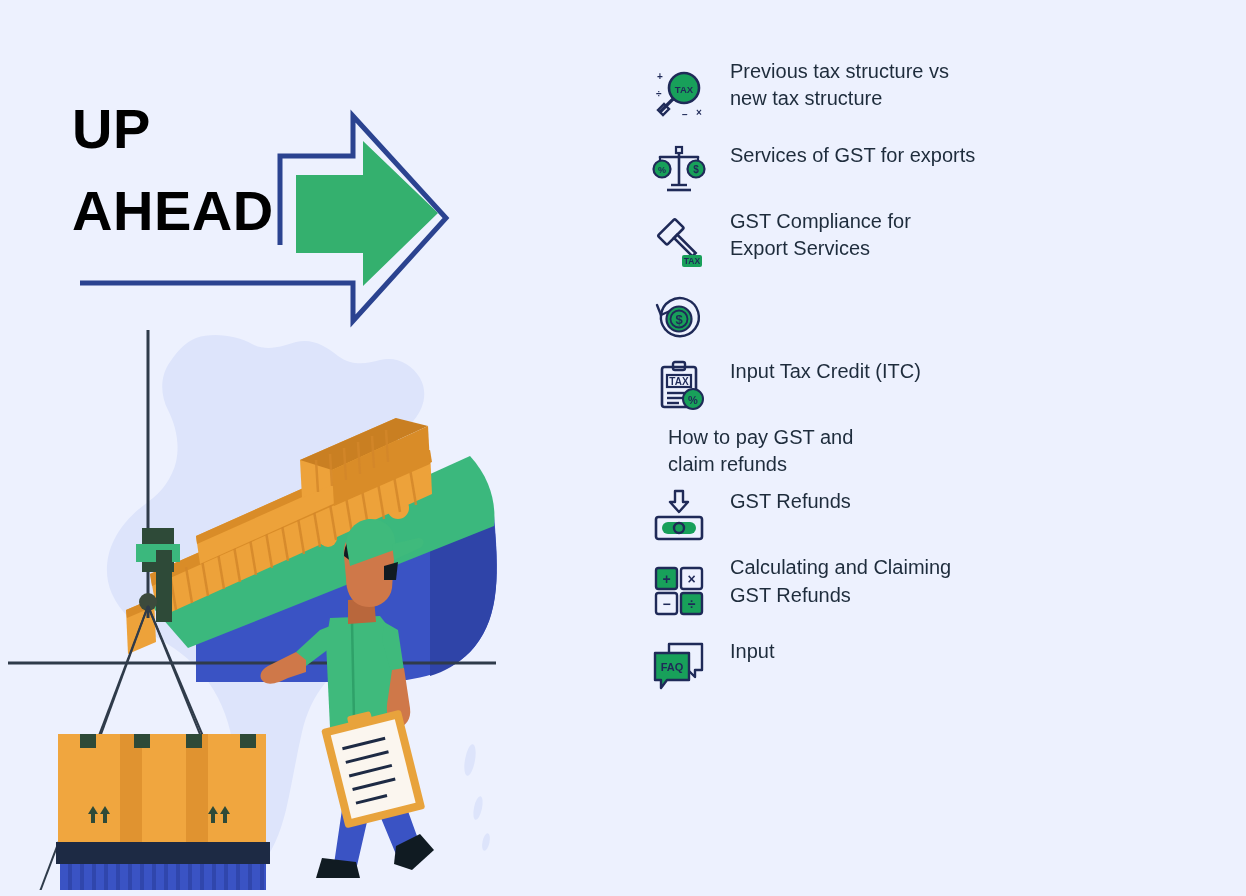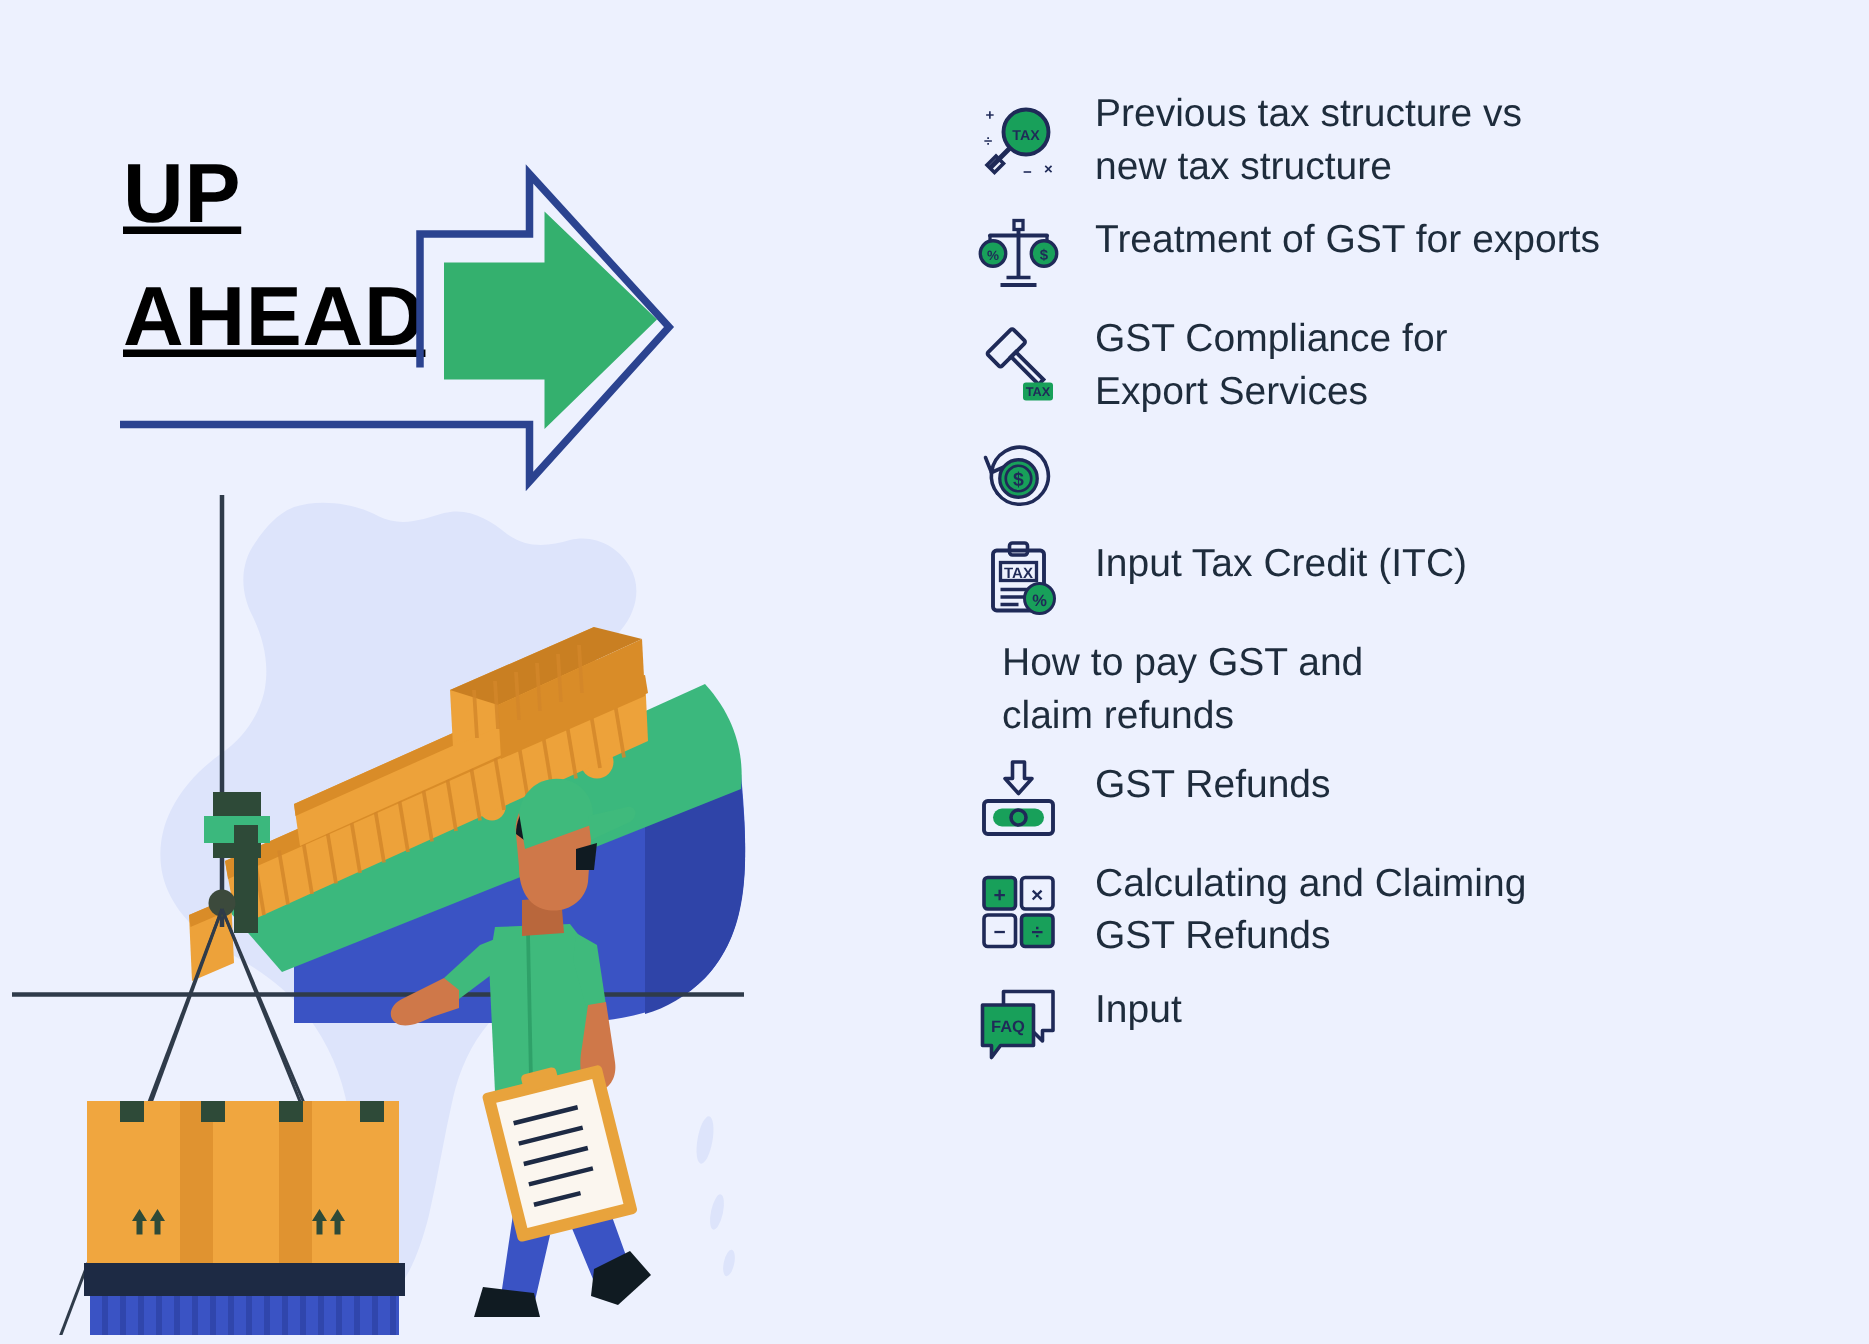--- a/index.html
+++ b/index.html
@@ -25,24 +25,23 @@
   
   .left-panel {
     position: absolute;
     left: 0;
     top: 0;
     width: 620px;
     height: 896px;
   }
   .heading-block {
     position: absolute;
-    left: 82px;
+    left: 72px;
     top: 88px;
     width: 300px;
-    text-decoration: underline;
   }
   .heading-line {
     font-family: "Liberation Sans", sans-serif;
     font-weight: bold;
     font-size: 56px;
     line-height: 1.46;
     letter-spacing: 0.5px;
     color: #000000;
     white-space: nowrap;
   }
@@ -71,21 +70,21 @@
     width: 62px;
     height: 58px;
     display: flex;
     align-items: center;
     justify-content: center;
   }
   .list-icon svg { display: block; }
   .list-label {
     flex: 1 1 auto;
     padding-left: 20px;
-    font-size: 26px;
+    font-size: 20px;
     line-height: 1.36;
     color: #1e2c3c;
     font-family: "Liberation Sans", sans-serif;
     padding-top: 2px;
     white-space: pre-line;
   }
   .list-item[data-lines="2"] .list-icon { height: 76px; }
 </style>
 </head>
 <body>
@@ -335,21 +334,21 @@
           <line x1="9" y1="16" x2="9" y2="23" stroke="#1f2a58" stroke-width="2.2"></line>
           <line x1="47" y1="16" x2="47" y2="23" stroke="#1f2a58" stroke-width="2.2"></line>
           <circle cx="11" cy="28" r="8.5" fill="#18a05a" stroke="#1f2a58" stroke-width="2.2"></circle>
           <text x="11" y="32" text-anchor="middle" font-family="Liberation Sans, sans-serif" font-size="9" font-weight="bold" fill="#1f2a58">%</text>
           <circle cx="45" cy="28" r="8.5" fill="#18a05a" stroke="#1f2a58" stroke-width="2.2"></circle>
           <text x="45" y="32" text-anchor="middle" font-family="Liberation Sans, sans-serif" font-size="10" font-weight="bold" fill="#1f2a58">$</text>
           <line x1="20" y1="44" x2="36" y2="44" stroke="#1f2a58" stroke-width="2.4"></line>
           <line x1="16" y1="49" x2="40" y2="49" stroke="#1f2a58" stroke-width="2.6"></line>
         </svg>
       </span>
-      <span class="list-label">Treatment of GST for exports</span>
+      <span class="list-label">Services of GST for exports</span>
     </div>
 
     <div class="list-item" data-lines="2">
       <span class="list-icon">
         <svg width="56" height="56" viewBox="0 0 56 56">
           <g transform="rotate(-45 28 24)">
             <rect x="16" y="6" width="24" height="13" rx="1.5" fill="none" stroke="#1f2a58" stroke-width="2.6"></rect>
             <rect x="26" y="19" width="4.5" height="26" fill="none" stroke="#1f2a58" stroke-width="2.6"></rect>
           </g>
           <rect x="31" y="39" width="20" height="12" rx="2" fill="#18a05a"></rect>

